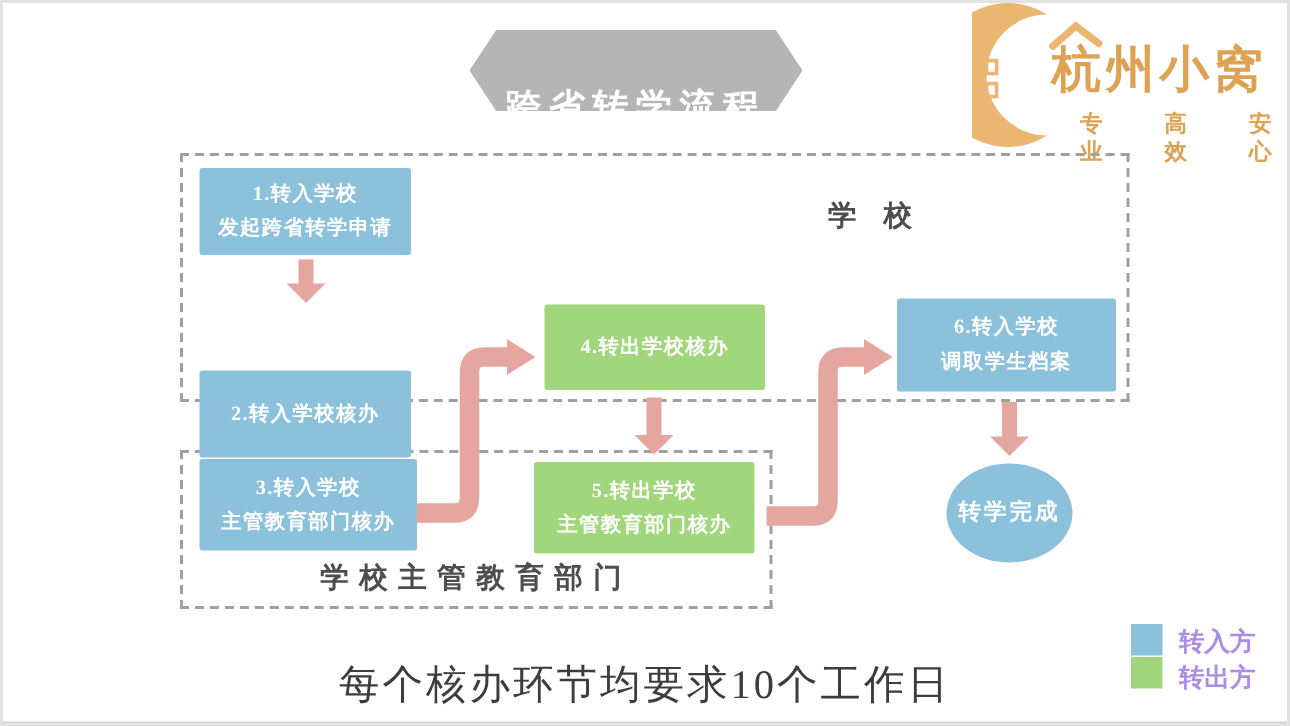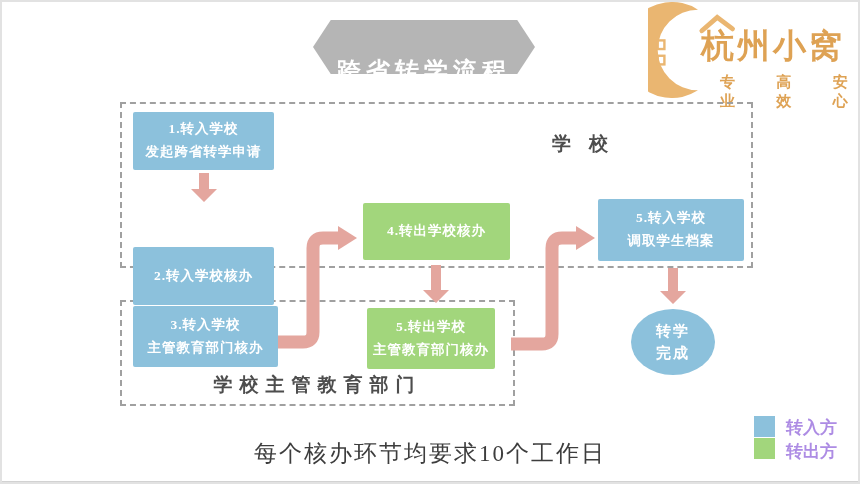--- a/index.html
+++ b/index.html
@@ -45,45 +45,45 @@
     display:flex;flex-direction:column;align-items:center;justify-content:center;
     font-size:13.5px;line-height:1.7;letter-spacing:1px;
     font-family:"Liberation Serif", serif;text-align:center;
   }
   .box-in{background:#8cc1dc;}
   .box-out{background:#a2d67c;}
   .step1{left:133px;top:112px;width:141px;height:58px;}
   .step2{left:133px;top:203px;width:141px;height:58px;margin-top:44px;}
   .step3{left:133px;top:306px;width:145px;height:61px;}
   .step4{left:363px;top:203px;width:147px;height:57px;}
-  .step5{left:367px;top:308px;width:128px;height:61px;}
+  .step5{left:356px;top:308px;width:147px;height:61px;}
   .step6{left:598px;top:199px;width:146px;height:62px;}
   
   .ellipse{
     position:absolute;left:631px;top:309px;width:84px;height:66px;border-radius:50%;
-    background:#8cc1dc;color:#fff;font-weight:bold;display:flex;flex-direction:column;
+    background:#8cc1dc;color:#fff;font-weight:bold;display:flex;
     align-items:center;justify-content:center;font-size:15px;line-height:1.5;
     letter-spacing:2px;font-family:"Liberation Serif", serif;
   }
   
   .arrows{position:absolute;left:0;top:0;width:860px;height:484px;pointer-events:none;}
   
   .legend-swatch{position:absolute;left:754px;width:21px;height:21px;}
   .legend-swatch-in{top:416px;background:#8cc1dc;}
   .legend-swatch-out{top:438px;background:#a2d67c;}
   .legend-label{
     position:absolute;left:786px;color:#ad8ce4;font-size:17px;font-weight:bold;
     white-space:nowrap;font-family:"Liberation Sans", sans-serif;
   }
   .legend-label-in{top:416px;}
   .legend-label-out{top:440px;}
   
   .footer-note{
     position:absolute;left:0;top:438px;width:860px;text-align:center;color:#3d3d3d;
-    font-family:"Liberation Serif", serif;font-size:23px;letter-spacing:2px;
+    font-family:"Liberation Serif", serif;font-size:27px;letter-spacing:2px;
   }
 </style>
 </head>
 <body>
 
 <div class="canvas">
 
   <div class="banner">
     <span class="banner-title">跨省转学流程</span>
   </div>
@@ -135,21 +135,21 @@
     <span>主管教育部门核办</span>
   </div>
   <div class="box box-out step4">
     <span>4.转出学校核办</span>
   </div>
   <div class="box box-out step5">
     <span>5.转出学校</span>
     <span>主管教育部门核办</span>
   </div>
   <div class="box box-in step6">
-    <span>5.转入学校</span>
+    <span>6.转入学校</span>
     <span>调取学生档案</span>
   </div>
 
   <div class="ellipse">
     <span>转学</span>
     <span>完成</span>
   </div>
 
   <div class="legend-swatch legend-swatch-in"></div>
   <div class="legend-swatch legend-swatch-out"></div>

